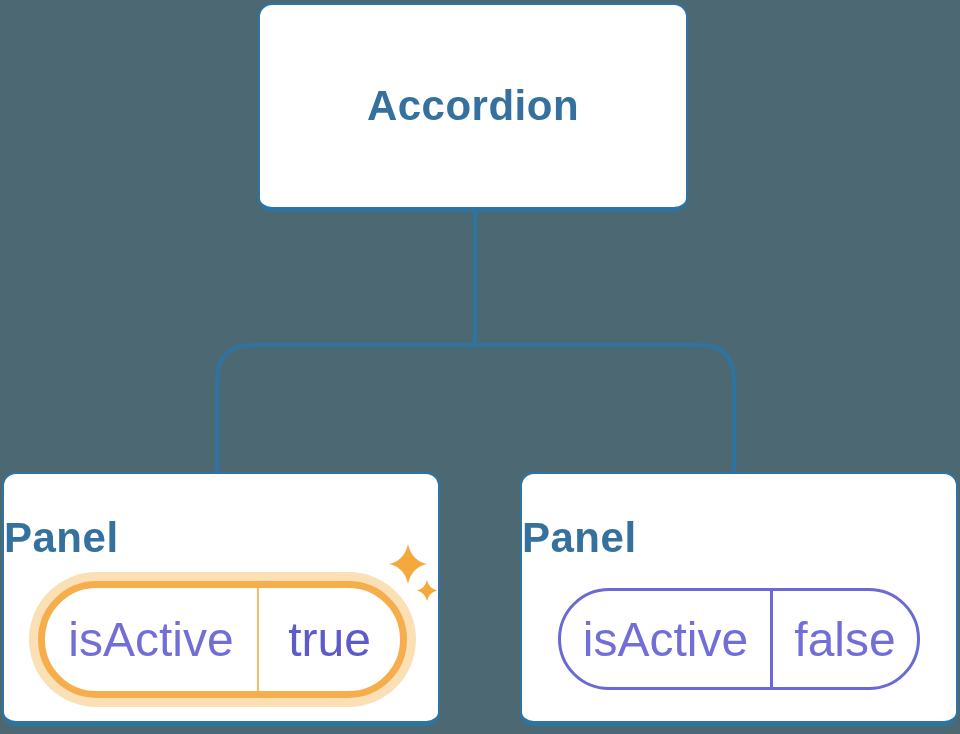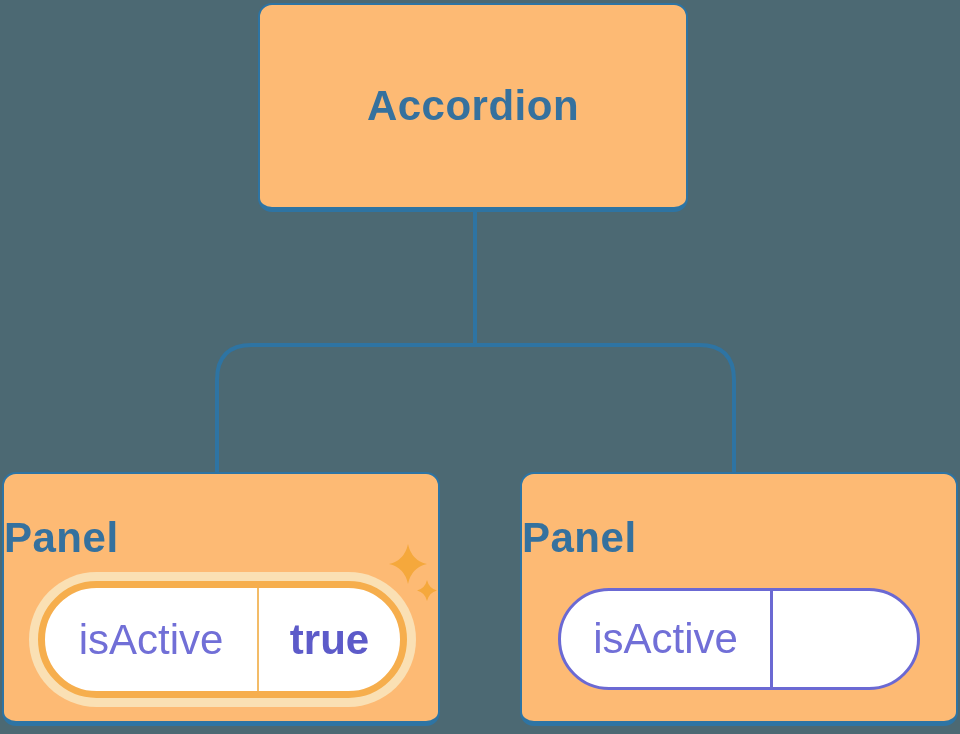--- a/index.html
+++ b/index.html
@@ -8,21 +8,21 @@
     width:960px;height:734px;
     background:#4C6973;
     font-family:"Liberation Sans",sans-serif;
     overflow:hidden;
   }
   svg.connectors{
     position:absolute;left:0;top:0;width:960px;height:734px;
   }
   .card{
     position:absolute;
-    background:#fdba74;
+    background:#ffffff;
     border:2px solid #2E74A3;
     border-bottom-width:5px;
     border-radius:14px;
     box-sizing:border-box;
   }
   .accordion-card{
     left:258px;top:3px;width:430px;height:209px;
     display:flex;align-items:center;justify-content:center;
   }
   .node-label{
@@ -52,35 +52,35 @@
     box-shadow:0 0 0 9px #FAE0B4;
   }
   .pill-inactive{
     left:36px;top:114px;
     width:362px;height:102px;
     border:3px solid #6B69D3;
     border-radius:60px;
   }
   .pill-cell{
     display:flex;align-items:center;justify-content:center;
-    font-size:42px;
+    font-size:48px;
     color:#716FD7;
   }
   .pill-active .cell-key{width:212px;}
   .pill-active .cell-value{flex:1;}
   .pill-inactive .cell-key{width:209px;}
   .pill-inactive .cell-value{flex:1;}
   .pill-divider{
     width:2px;
     align-self:stretch;
   }
   .divider-orange{background:#F3BC68;}
   .divider-purple{width:3px;background:#6B69D3;}
   .value-active{
-    font-weight:700;
+    font-weight:400;
     color:#5D5BC9;
   }
   .sparkles{
     position:absolute;
     left:378px;top:66px;
     width:60px;height:64px;
     overflow:visible;
   }
 </style>
 </head>
@@ -111,16 +111,17 @@
       <path d="M45 40 Q47 48.5 55 50.5 Q47 52.5 45 61 Q43 52.5 35 50.5 Q43 48.5 45 40 Z"></path>
     </svg>
   </div>
 
   <div class="card panel-right">
     <div class="panel-title node-label">Panel</div>
 
     <div class="pill pill-inactive">
       <span class="pill-cell cell-key">isActive</span>
       <span class="pill-divider divider-purple"></span>
+      <span class="pill-cell cell-value">false</span>
     </div>
   </div>
 
 </div>
 
 </body></html>

